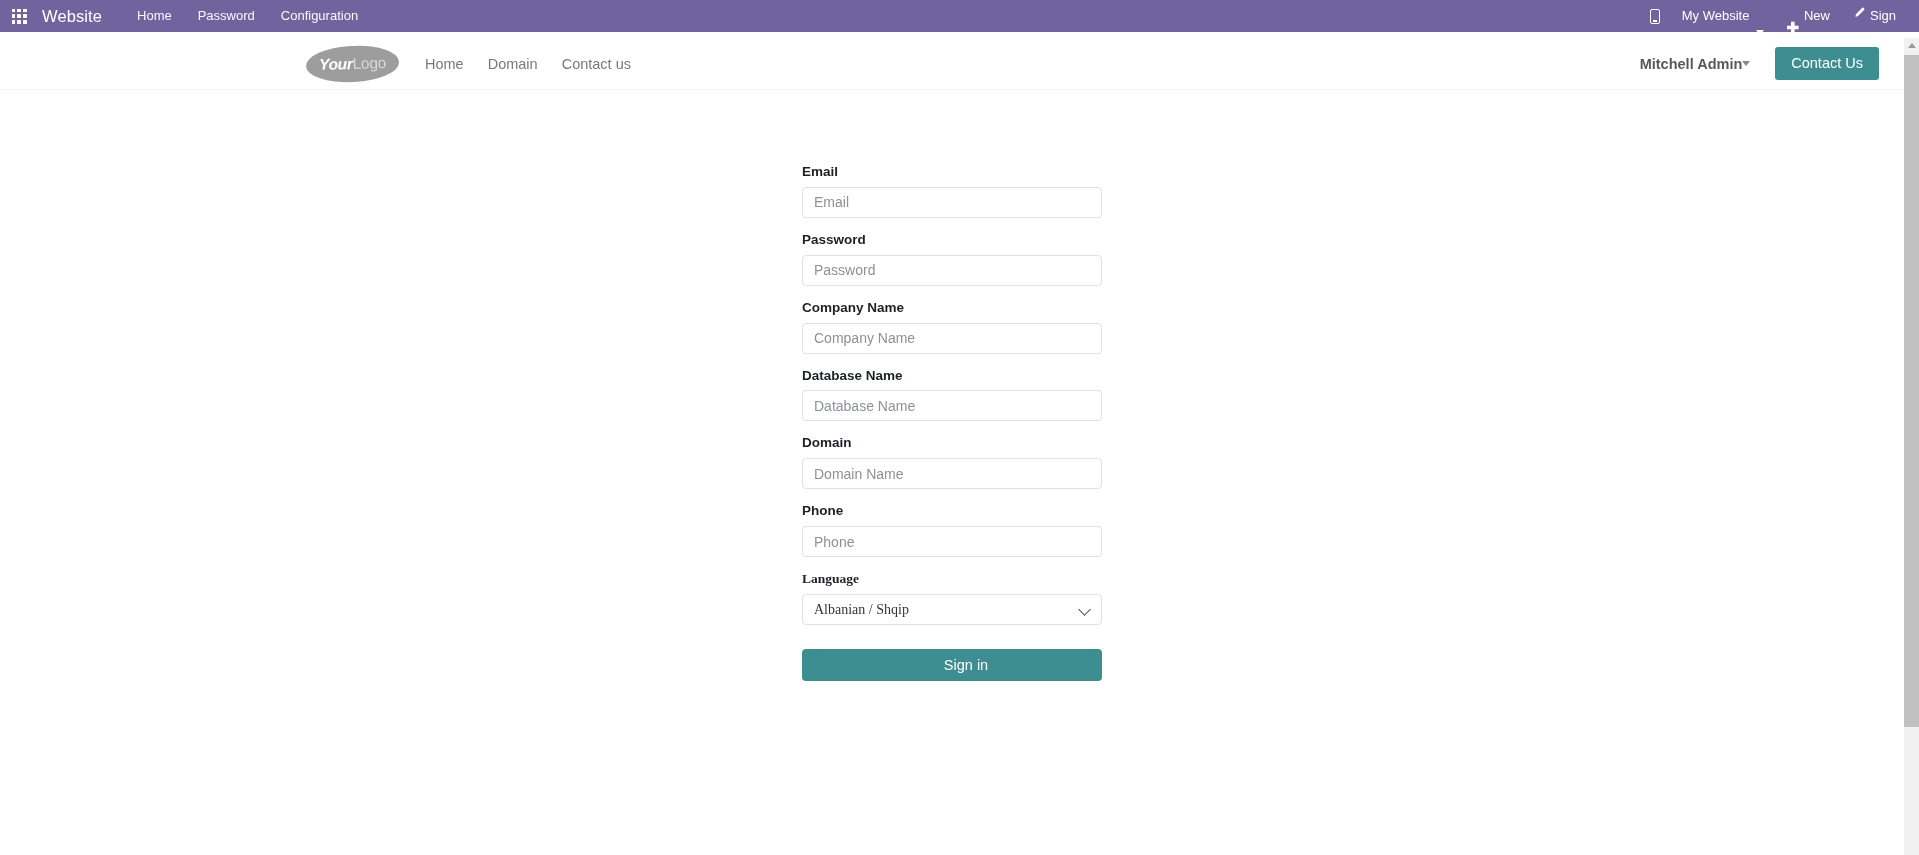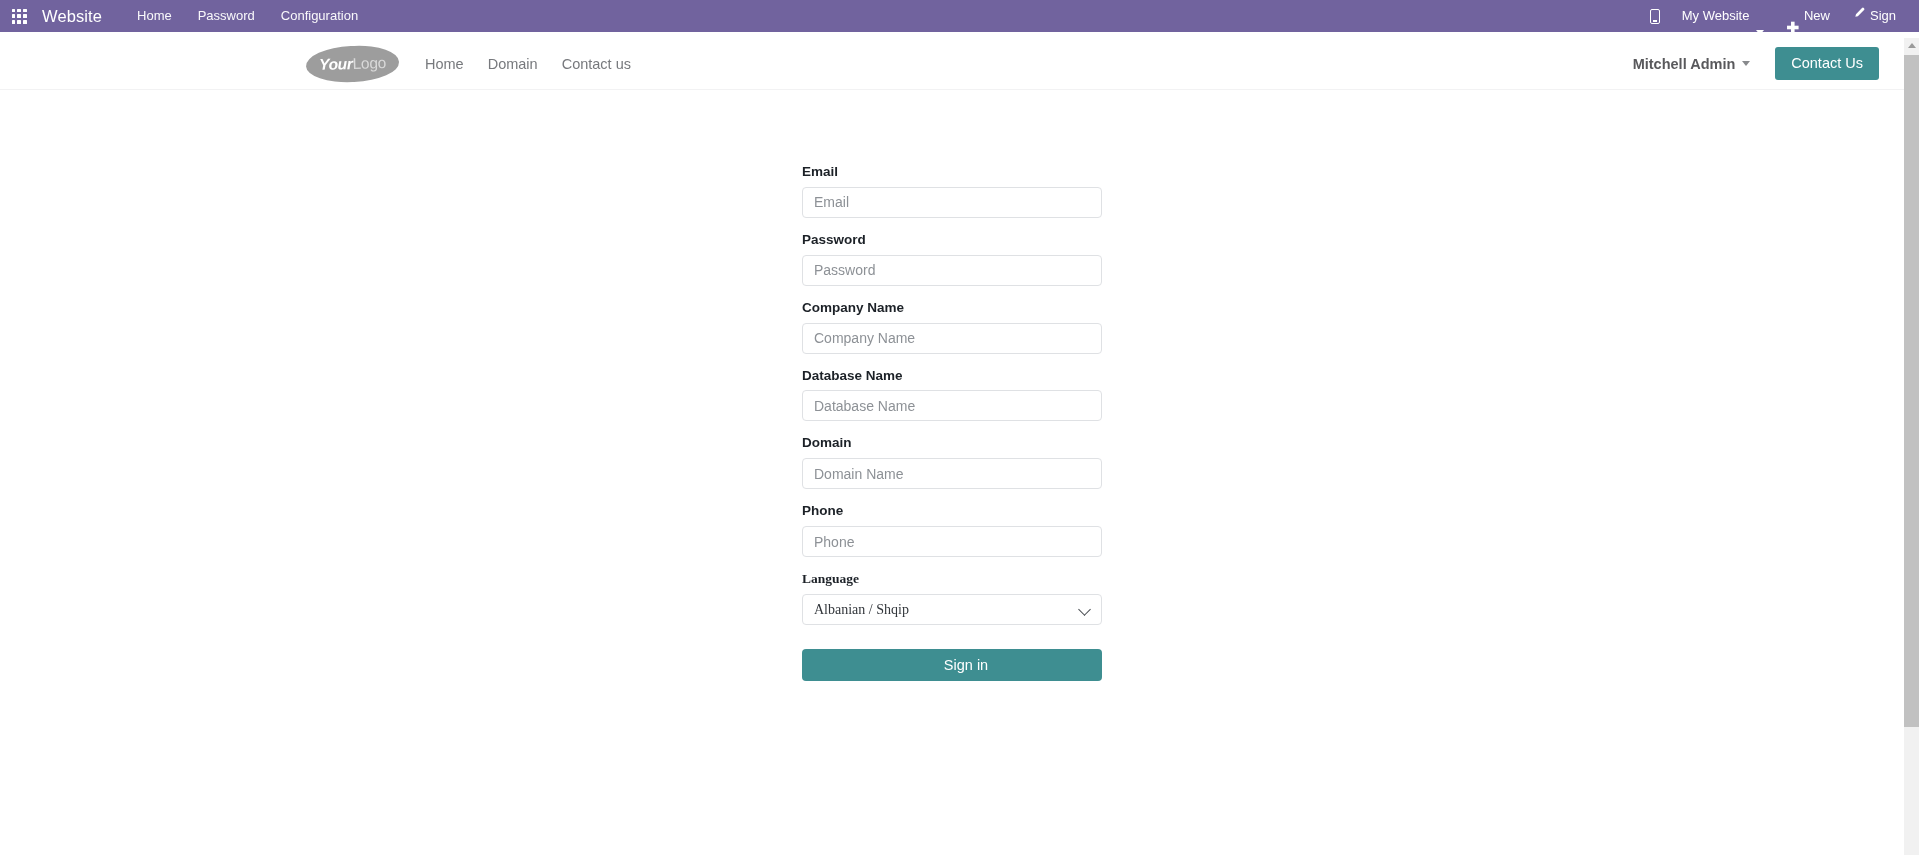--- a/index.html
+++ b/index.html
@@ -160,21 +160,21 @@
     display: flex;
     align-items: center;
     padding-right: 25px;
   }
   #user-menu {
     font-size: 14.5px;
     font-weight: bold;
     color: #59595c;
     display: flex;
     align-items: center;
-    gap: 7px;
+    gap: 0;
     margin-right: 25px;
     white-space: nowrap;
     cursor: pointer;
     justify-content: space-between;
   }
   #user-menu .caret {
     width: 0; height: 0;
     border-left: 4px solid transparent;
     border-right: 4px solid transparent;
     border-top: 5px solid #888a8d;

